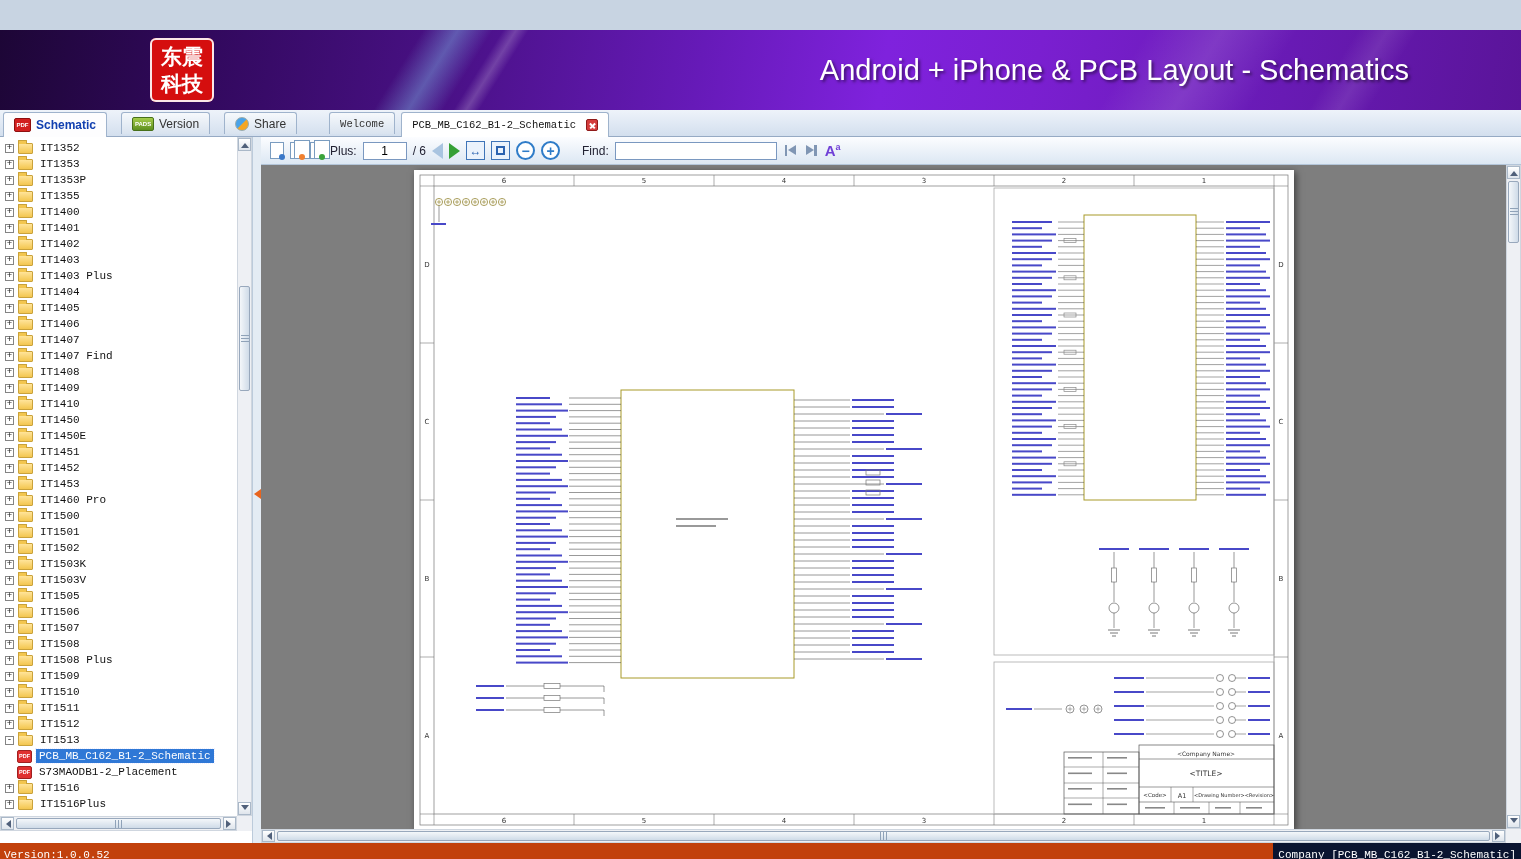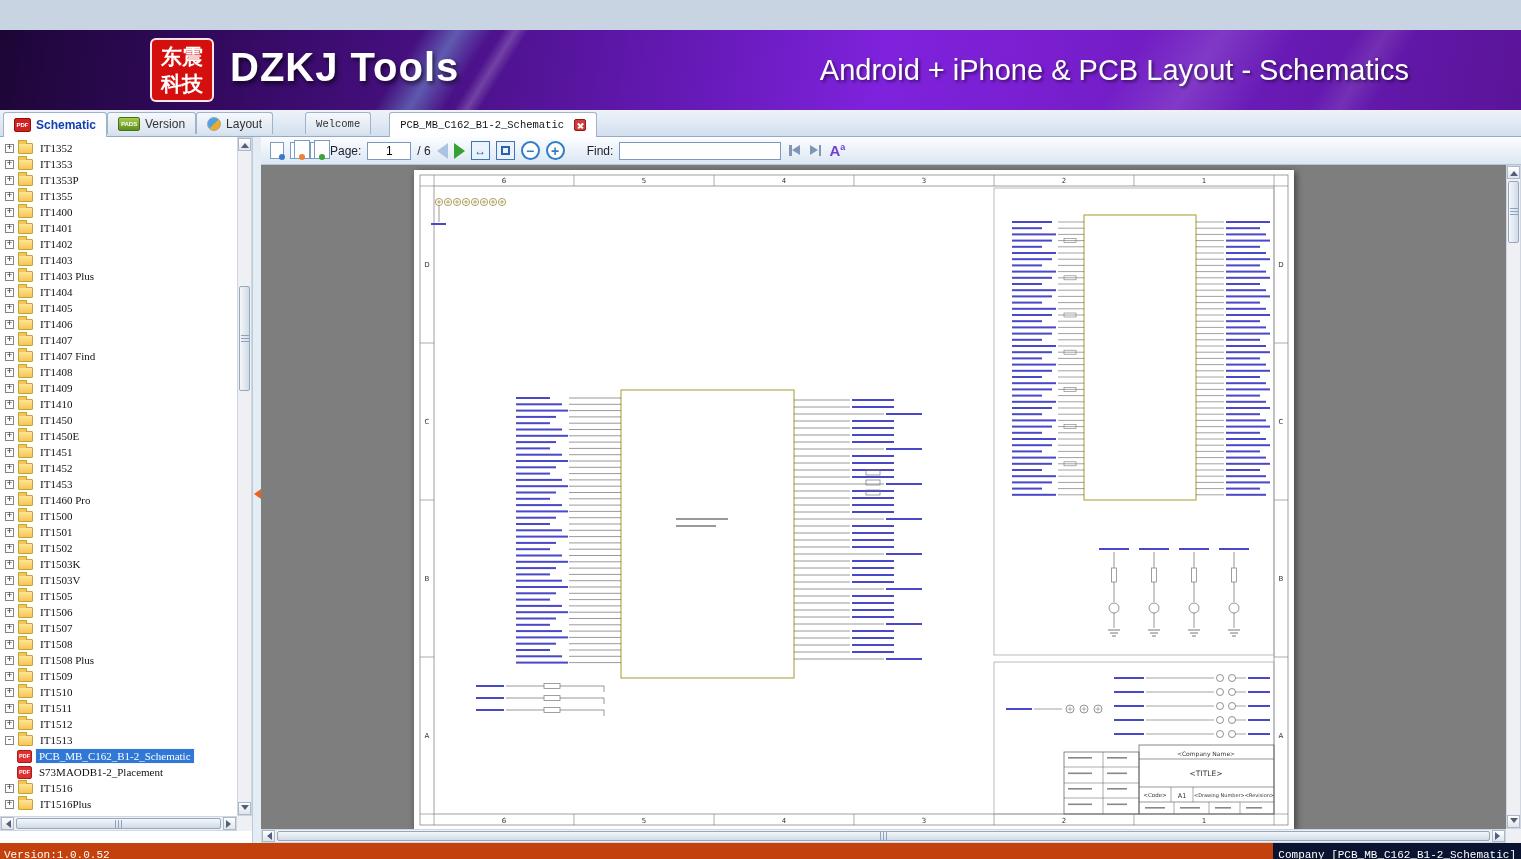--- a/index.html
+++ b/index.html
@@ -39,22 +39,22 @@
     box-shadow:inset 0 0 0 2px rgba(255,255,255,.9);}
   .brand-title{position:absolute;left:230px;top:15px;font-size:40px;font-weight:bold;color:#fff;
     letter-spacing:1px;text-shadow:2px 3px 4px rgba(0,0,0,.6);}
   .banner-tagline{position:absolute;right:112px;top:50%;transform:translateY(-50%);font-size:29px;color:#fff;
     font-weight:500;text-shadow:2px 2px 3px rgba(0,0,0,.5);text-align:right;}
 
   
   .tabbar{position:absolute;left:0;top:110px;width:1521px;height:27px;
     background:linear-gradient(180deg,#eef3fa,#d3dfee);border-bottom:1px solid #96aac4;
     display:flex;align-items:flex-end;}
-  .tool-tabs{display:flex;margin-left:3px;gap:0;}
-  .doc-tabs{display:flex;margin-left:32px;gap:18px;}
+  .tool-tabs{display:flex;margin-left:3px;gap:14px;}
+  .doc-tabs{display:flex;margin-left:32px;gap:6px;}
   .tab{height:22px;display:flex;align-items:center;gap:5px;padding:0 10px;font-size:12px;color:#333;
     background:linear-gradient(180deg,#f6f9fc,#d9e3ef);border:1px solid #9fb3cc;border-bottom:none;
     border-radius:3px 3px 0 0;position:relative;}
   .tab.active{background:#fdfdfe;color:#1240b0;font-weight:bold;height:25px;margin-bottom:-1px;z-index:2;}
   .doc-tab{font-size:10.5px;font-family:"Liberation Mono",monospace;}
   .doc-tab.active{background:#fff;color:#111;font-weight:normal;height:25px;margin-bottom:-1px;z-index:2;}
   .pdf-badge{width:17px;height:14px;background:#d22020;border:1px solid #8f1010;color:#fff;
     font-size:6px;font-weight:bold;display:flex;align-items:center;justify-content:center;border-radius:2px;font-family:"Liberation Sans",sans-serif;}
   .pads-badge{width:22px;height:14px;background:linear-gradient(180deg,#a5cc4a,#5d8f1f);border:1px solid #47701a;color:#fff;
     font-size:6px;font-weight:bold;display:flex;align-items:center;justify-content:center;border-radius:2px;}
@@ -99,21 +99,21 @@
   .indent{flex:none;height:1px;}
   .expander{flex:none;width:9px;height:9px;border:1px solid #848484;background:#fff;font-size:9px;line-height:7px;
     text-align:center;margin:0 4px 0 2px;font-family:"Liberation Mono",monospace;color:#222;}
   .folder-icon{flex:none;width:15px;height:11px;background:linear-gradient(180deg,#ffe49a,#f3c64f);
     border:1px solid #caa23a;border-radius:1px;position:relative;margin-right:4px;}
   .folder-icon::before{content:"";position:absolute;left:-1px;top:-4px;width:7px;height:3px;background:#f3c64f;
     border:1px solid #caa23a;border-bottom:none;border-radius:1px 1px 0 0;}
   .pdf-icon{flex:none;width:15px;height:13px;background:#e03030;border:1px solid #a02020;border-radius:2px;color:#fff;
     font-size:5.5px;font-weight:bold;display:flex;align-items:center;justify-content:center;margin:0 4px 0 1px;
     font-family:"Liberation Sans",sans-serif;}
-  .tree-label{padding:0 3px;line-height:14px;font-family:Liberation Serif, serif;}
+  .tree-label{padding:0 3px;line-height:14px;}
   .tree-row.selected .tree-label{background:#2f78d6;color:#fff;outline:1px dotted #eef;}
 
   .splitter{position:absolute;left:252px;top:137px;width:9px;height:706px;background:#e4ecf4;border-left:1px solid #bccbdb;}
   .collapse-arrow{position:absolute;left:1px;top:352px;width:0;height:0;border:5px solid transparent;border-right:7px solid #e8641e;border-left:none;}
 
   
   .sb{position:absolute;background:#eef0f4;border:1px solid #cfd6df;}
   .sbtn{position:absolute;background:linear-gradient(180deg,#ffffff,#dfe5ec);border:1px solid #aab8c8;
     display:flex;align-items:center;justify-content:center;}
   .arr{width:0;height:0;}
@@ -146,37 +146,36 @@
 
   <div class="banner">
     <div class="streak s1"></div>
     <div class="streak s2"></div>
     <div class="streak s3"></div>
     <div class="streak s4"></div>
     <div class="brand-logo">
       <div>东震</div>
       <div>科技</div>
     </div>
-    <div class="brand-title">DZKJ Tools</div>
     <div class="banner-tagline">Android + iPhone &amp; PCB Layout - Schematics</div>
   </div>
 
   <div class="tabbar">
     <div class="tool-tabs">
       <div class="tab active">
         <span class="pdf-badge">PDF</span>
         <span>Schematic</span>
       </div>
       <div class="tab">
         <span class="pads-badge">PADS</span>
         <span>Version</span>
       </div>
       <div class="tab">
         <span class="share-badge"></span>
-        <span>Layout</span>
+        <span>Share</span>
       </div>
     </div>
     <div class="doc-tabs">
       <div class="tab doc-tab">
         <span>Welcome</span>
       </div>
       <div class="tab doc-tab active">
         <span>PCB_MB_C162_B1-2_Schematic</span>
         <span class="close-box"></span>
       </div>
@@ -186,21 +185,21 @@
   <div class="toolbar">
     <span class="pgicon">
         <span class="dot blue"></span>
       </span>
     <span class="pgicon two">
         <span class="dot orange"></span>
       </span>
     <span class="pgicon two">
         <span class="dot green"></span>
       </span>
-    <span>Page:</span>
+    <span>Plus:</span>
     <input class="tb-input page-input" value="1" style="">
     <span>/ 6</span>
     <span class="tri prev"></span>
     <span class="tri next"></span>
     <span class="fit-btn">
         <span>↔</span>
       </span>
     <span class="fit-btn">
         <span class="fit-inner"></span>
       </span>

